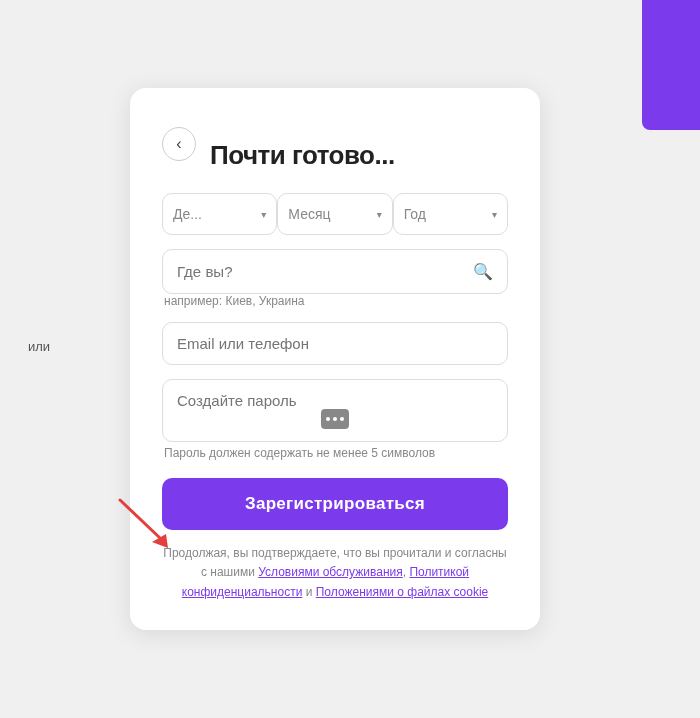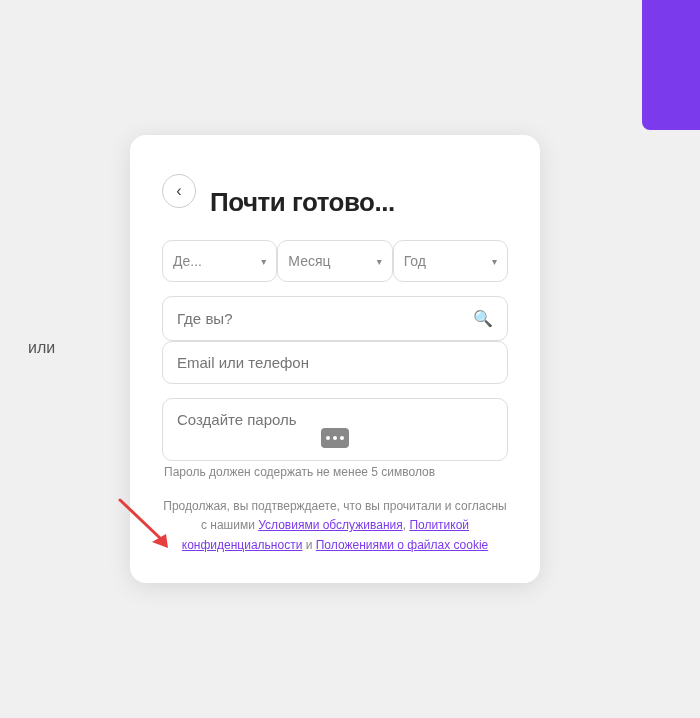--- a/index.html
+++ b/index.html
@@ -36,21 +36,21 @@
       background: #7c3aed;
       border-radius: 0 0 0 8px;
     }
 
     
     .or-label {
       position: absolute;
       left: 28px;
       top: 50%;
       transform: translateY(-20px);
-      font-size: 16px;
+      font-size: 13px;
       color: #555;
       font-weight: 500;
     }
 
     
     .arrow-wrapper {
       position: absolute;
       left: 110px;
       top: 490px;
       z-index: 10;
@@ -326,38 +326,40 @@
         <span>Год</span>
         <span class="chevron">▾</span>
       </div>
     </div>
 
     
     <div class="location-wrapper">
       <input type="text" class="input-field-inner" placeholder="Где вы?" style="">
       <span class="search-icon-svg">🔍</span>
     </div>
+    <div class="hint-text">например: Киев, Украина</div>
 
     
     <div class="email-wrapper">
       <input type="text" class="input-field-inner" placeholder="Email или телефон" style="">
     </div>
 
     
     <div class="password-wrapper">
       <input type="password" class="input-field-inner" placeholder="Создайте пароль" style="">
       <div class="dots-icon-sm">
         <span></span>
           <span></span>
           <span></span>
       </div>
     </div>
     <div class="password-hint">Пароль должен содержать не менее 5 символов</div>
 
     
+    <button class="register-btn">Зарегистрироваться</button>
 
     
     <div class="legal-text">
       <span>Продолжая, вы подтверждаете, что вы прочитали и согласны с нашими </span><a href="#">Условиями обслуживания</a><span>, </span><a href="#">Политикой конфиденциальности</a><span> и </span><a href="#">Положениями о файлах cookie</a>
     </div>
 
   </div>
 
 </div>
 

